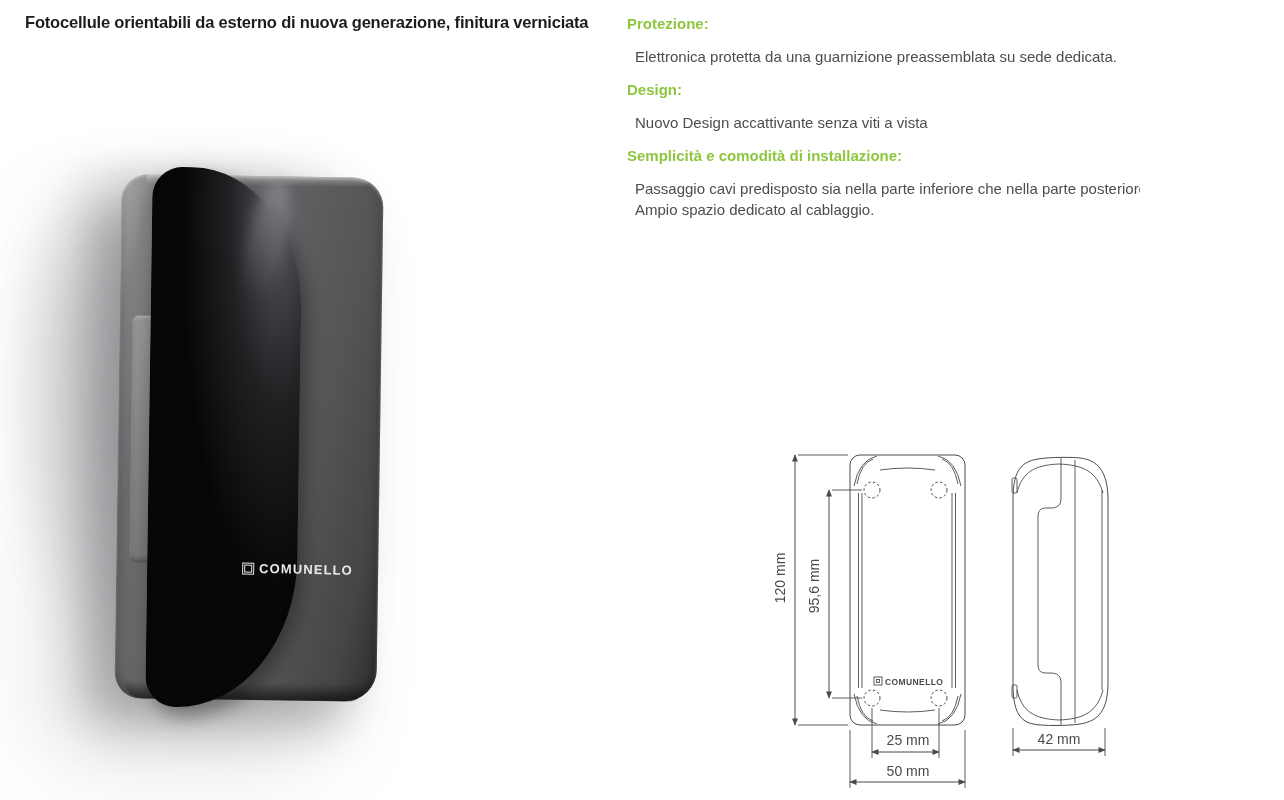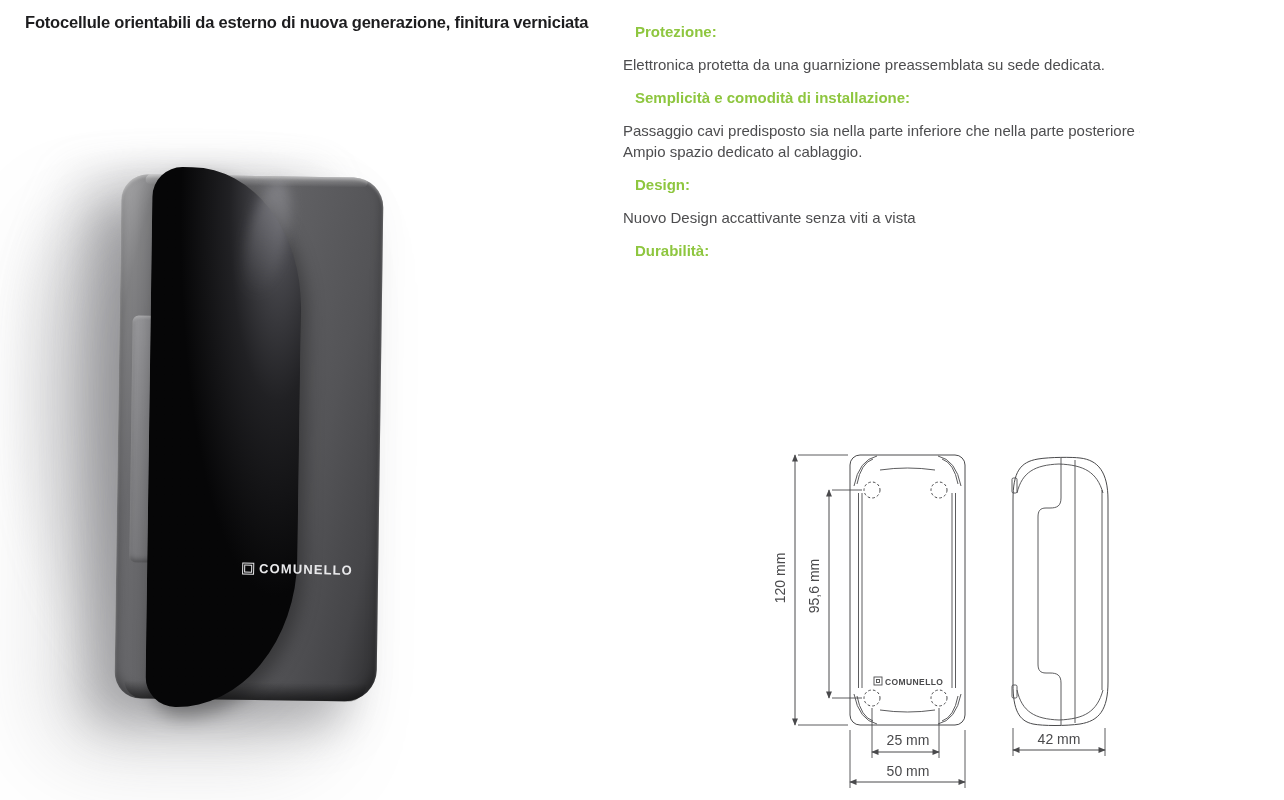--- a/index.html
+++ b/index.html
@@ -6,22 +6,22 @@
   .page{position:relative;width:1140px;height:800px;background:#ffffff;overflow:hidden;
         font-family:"Liberation Sans","DejaVu Sans",sans-serif;}
 
   
   .title{position:absolute;left:25px;top:13px;font-size:16.5px;font-weight:bold;
          color:#1d1d1f;letter-spacing:-0.2px;white-space:nowrap;}
 
   
   .features{position:absolute;left:623px;top:9px;width:648px;}
   .feature{margin:0 0 8px 0;}
-  .feature h3{margin:12px;font-size:15px;line-height:21px;font-weight:bold;color:#8ec63f;}
-  .feature p{margin:0;font-size:15px;line-height:21px;color:#4d4d4f;}
+  .feature h3{margin:4px;font-size:15px;line-height:21px;font-weight:bold;color:#8ec63f;}
+  .feature p{margin:12px;font-size:15px;line-height:21px;color:#4d4d4f;}
 
   
   .photo{position:absolute;left:30px;top:80px;width:430px;height:700px;}
   .photo-shadow{position:absolute;left:-20px;top:80px;width:340px;height:560px;
       background:radial-gradient(ellipse at 55% 42%,rgba(84,84,90,0.42),rgba(130,130,136,0.20) 52%,rgba(255,255,255,0) 74%);
       filter:blur(14px);}
   .device{position:absolute;left:88px;top:96px;width:262px;height:524px;transform:rotate(0.8deg);}
   .dev-body{position:absolute;inset:0;border-radius:26px 30px 32px 26px;
       background:linear-gradient(103deg,#b7b7b9 0%,#9e9ea0 3.5%,#828284 9%,#6b6b6e 22%,#616164 45%,#545457 70%,#454548 88%,#2e2e30 100%);
       box-shadow:inset 0 2px 3px rgba(255,255,255,0.35),inset 0 -7px 12px rgba(0,0,0,0.35),
@@ -75,29 +75,28 @@
       </div>
     </div>
   </div>
 
   <div class="features">
     <div class="feature">
       <h3>Protezione:</h3>
       <p>Elettronica protetta da una guarnizione preassemblata su sede dedicata.</p>
     </div>
     <div class="feature">
+      <h3>Design:</h3>
+      <p>Nuovo Design accattivante senza viti a vista</p>
+    </div>
+    <div class="feature">
       <h3>Semplicità e comodità di installazione:</h3>
       <p>Passaggio cavi predisposto sia nella parte inferiore che nella parte posteriore della fotocellula. Ampio spazio dedicato al cablaggio.</p>
     </div>
     <div class="feature">
-      <h3>Design:</h3>
-      <p>Nuovo Design accattivante senza viti a vista</p>
-    </div>
-    <div class="feature">
-      <h3>Durabilità:</h3>
     </div>
     <div class="feature">
     </div>
   </div>
 
   <svg class="drawing" width="510" height="362" viewBox="0 0 510 362">
     <defs>
       <marker id="arw" viewBox="0 0 10 10" refX="8.6" refY="5" markerWidth="8" markerHeight="8" orient="auto-start-reverse">
         <path d="M0.5,1.3 L9.5,5 L0.5,8.7 Z" fill="#4a4a4c"></path>
       </marker>

